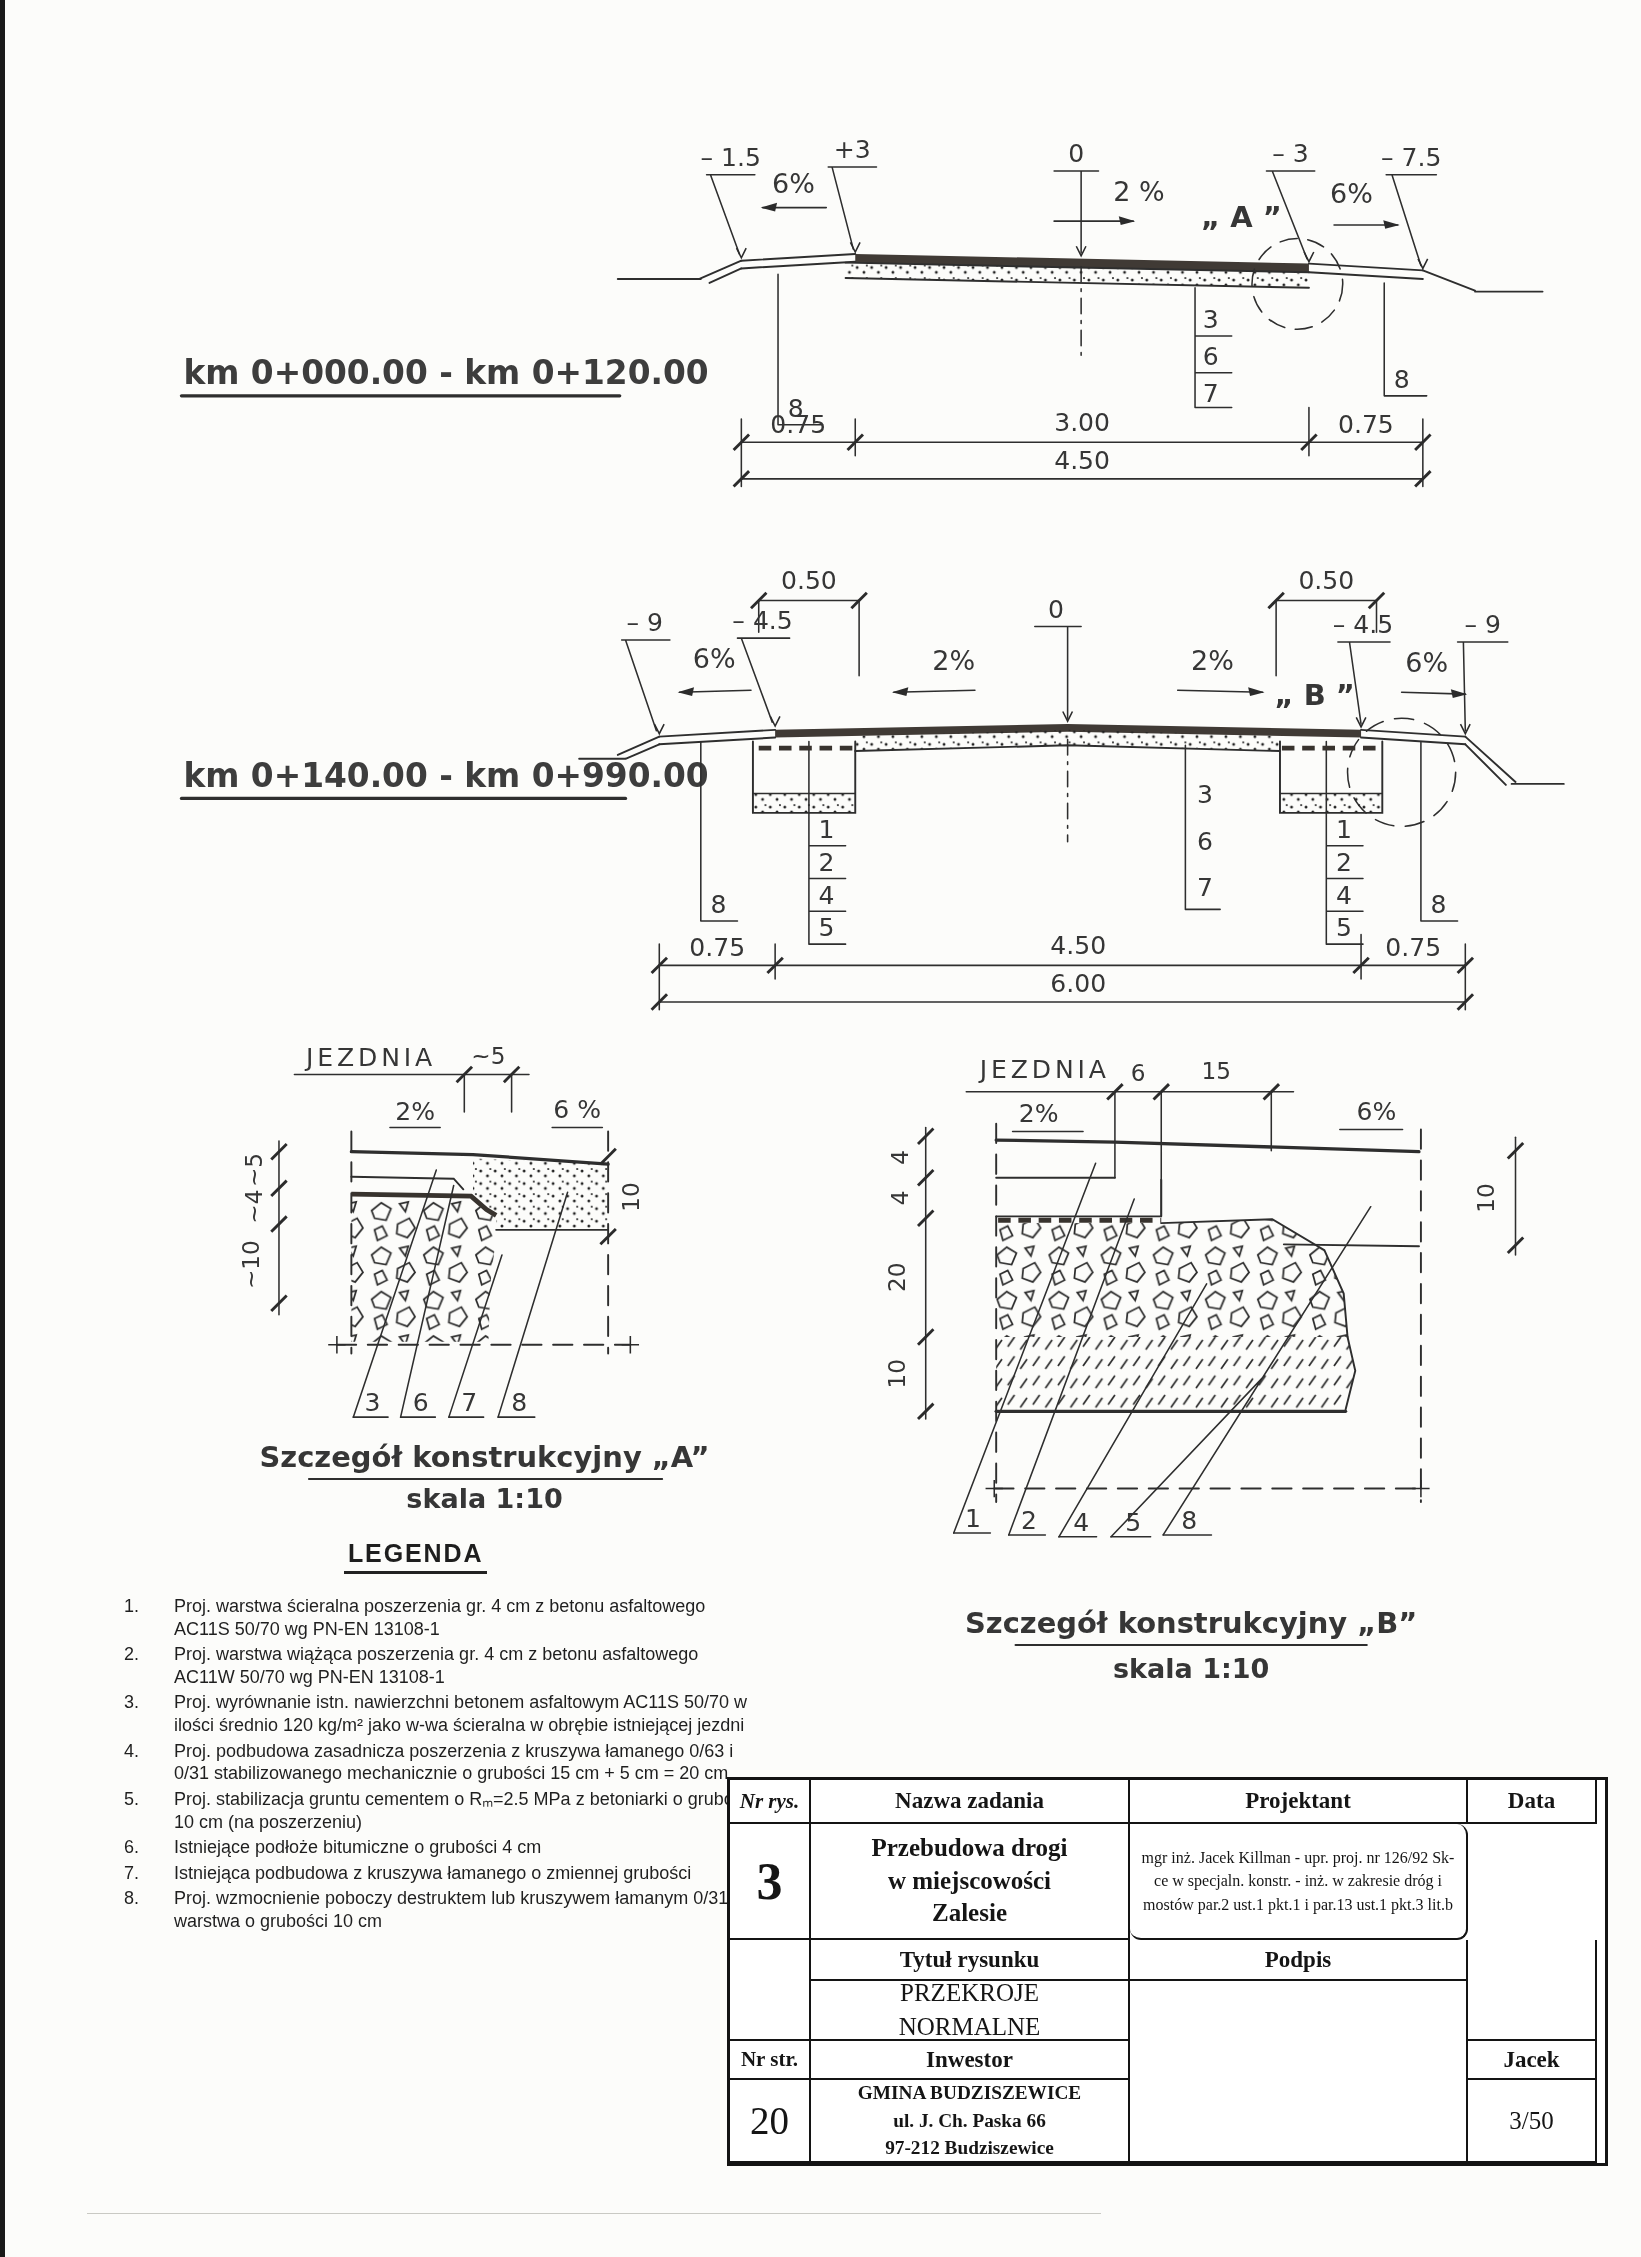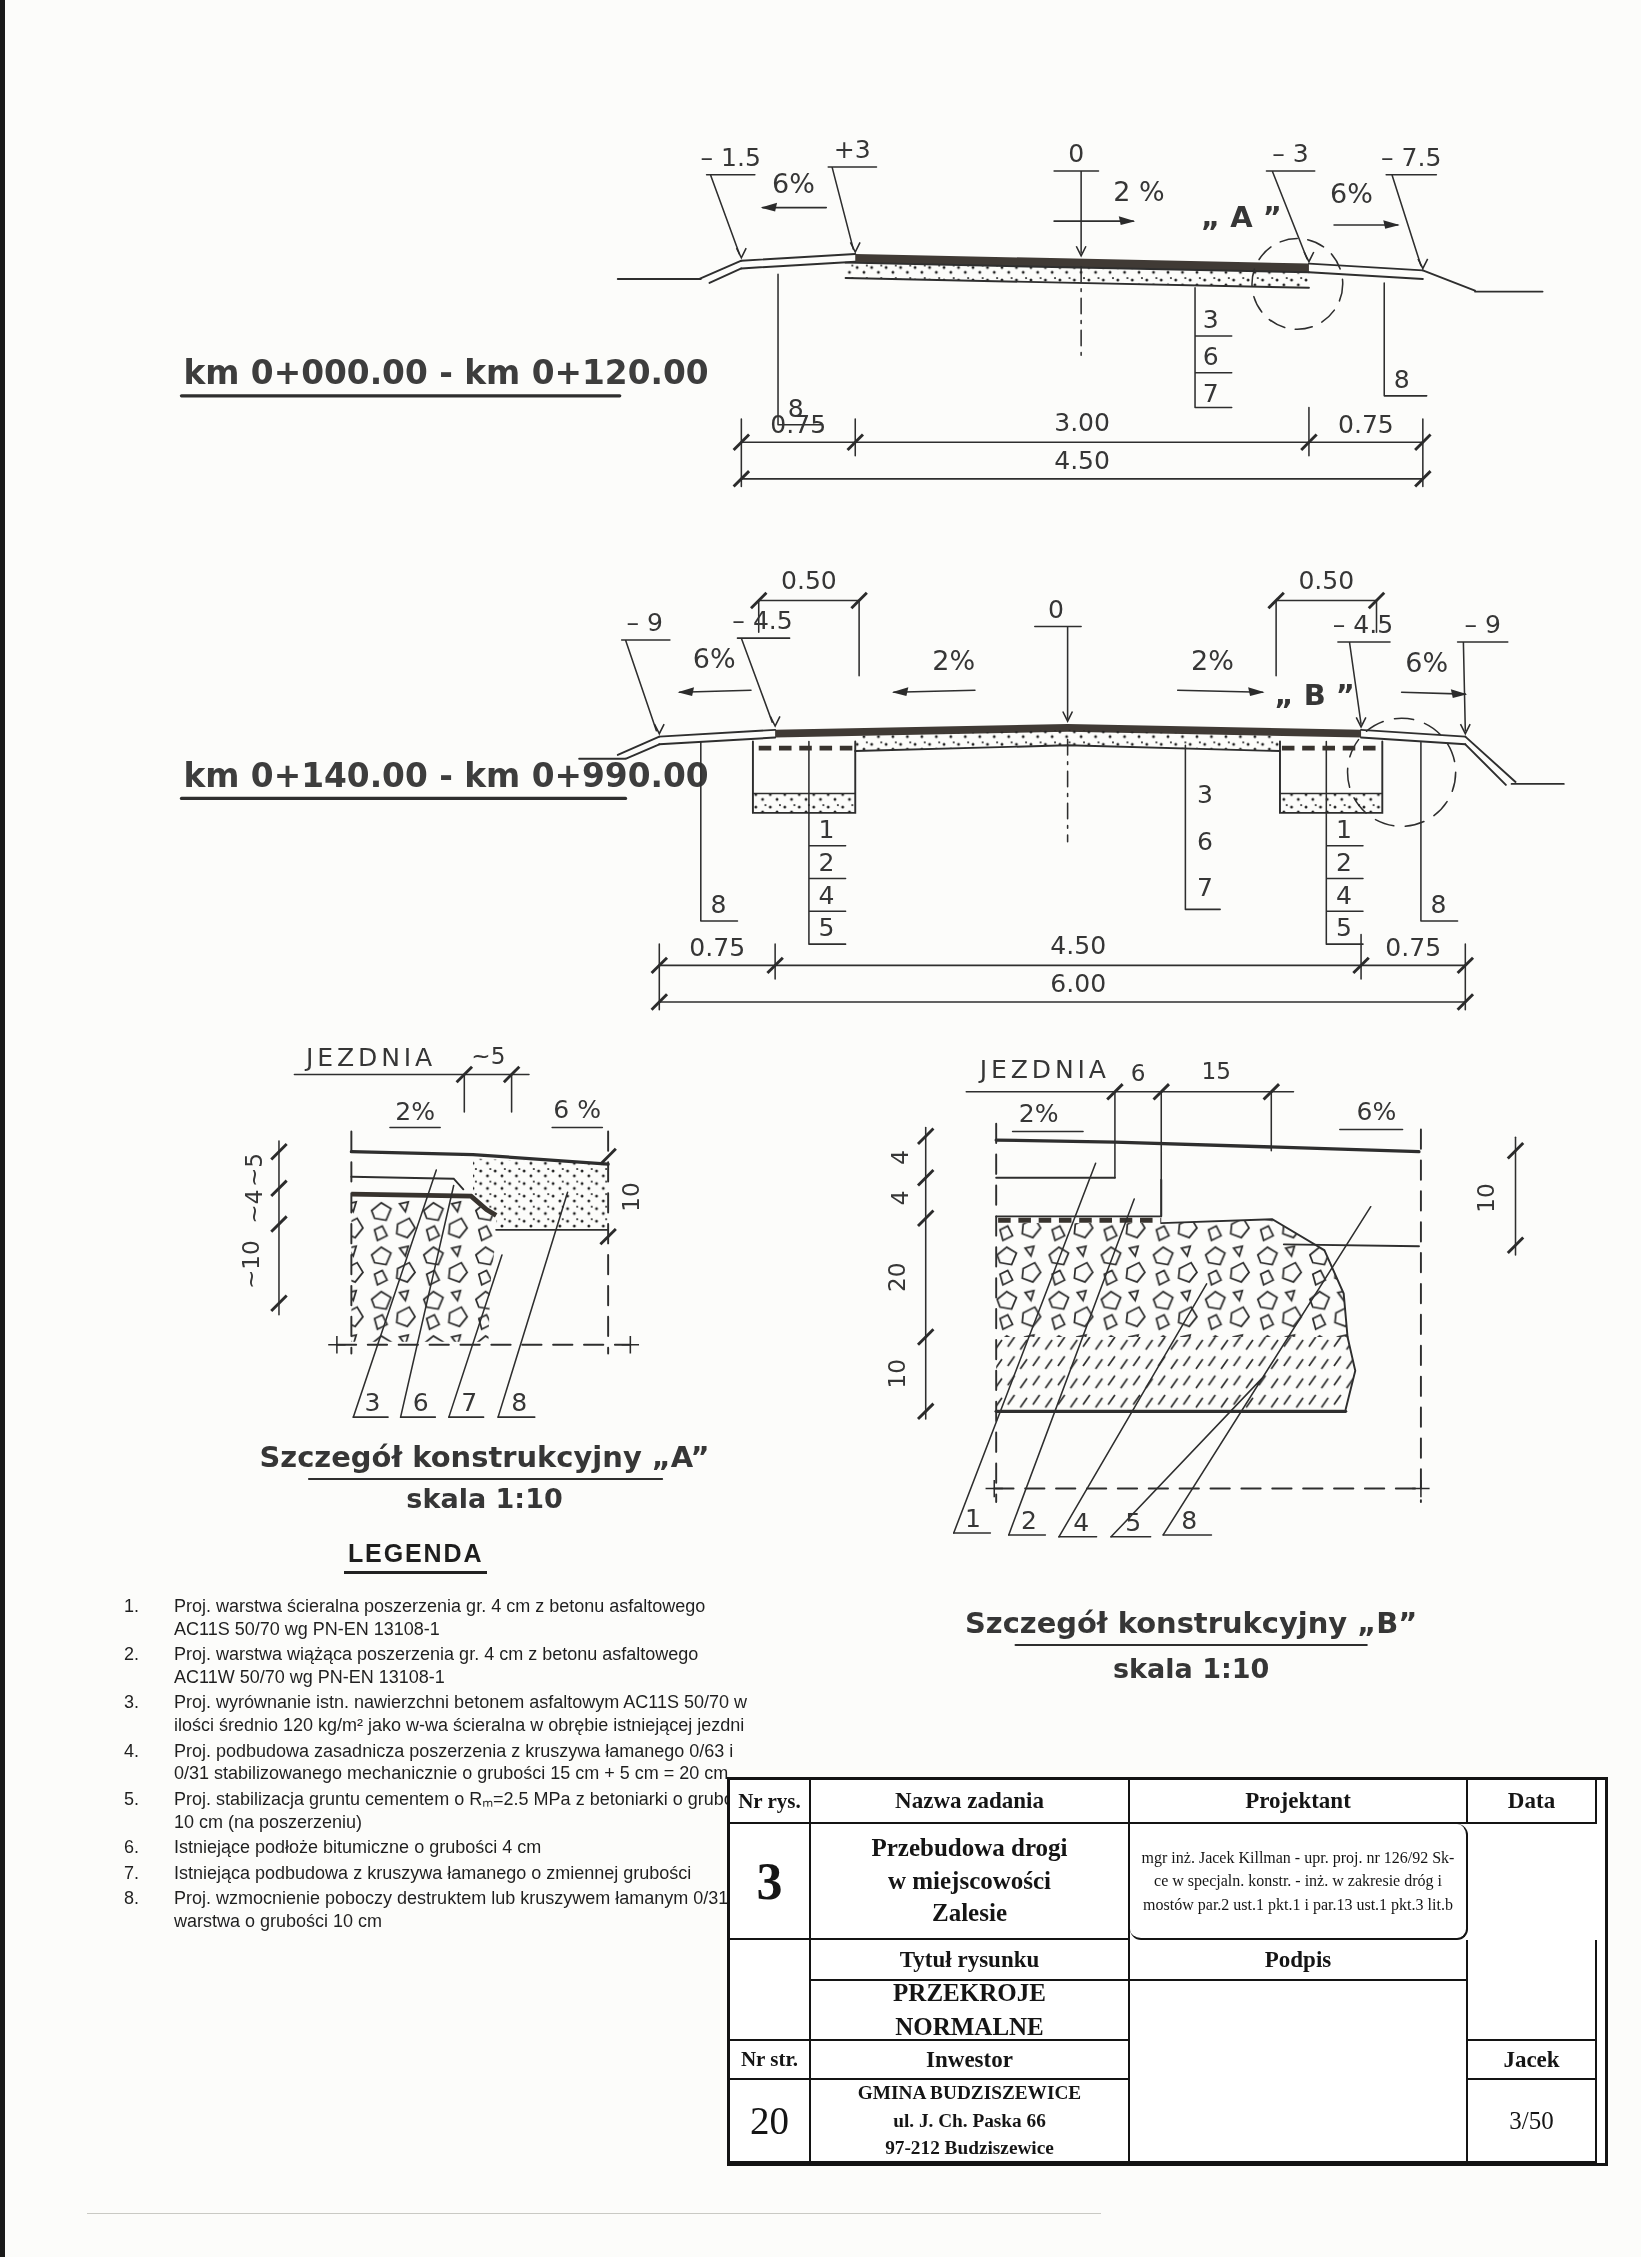--- a/index.html
+++ b/index.html
@@ -17,34 +17,34 @@
   .dashdot{stroke-dasharray:16 7 3 7;stroke-width:1.6;}
   .t24{font-size:24px;} .t26{font-size:26px;} .t28{font-size:28px;}
   .t30{font-size:30px;font-weight:bold;} .t34{font-size:34px;font-weight:bold;fill:#3d3d3d;}
   .tb-wrap{position:absolute;left:727px;top:1777px;width:875px;display:grid;
      grid-template-columns:81px 319px 338px 129px;
      grid-template-rows:44px 116px 41px 60px 39px 83px;
      grid-template-areas:"a1 a2 a3 a4" "b1 b2 b3 b4" "c1 c2 c3 c4" "c1 d2 e3 c4" "f1 f2 e3 f4" "g1 g2 e3 g4";
      border:3.9px solid #141414;background:#fff;font-family:"Liberation Serif",serif;color:#151515;}
   .tb-wrap>div{border-right:2.4px solid #141414;border-bottom:2.4px solid #141414;
      display:flex;align-items:center;justify-content:center;text-align:center;overflow:hidden;}
-  .a1{grid-area:a1;} .a2{grid-area:a2;} .a3{grid-area:a3;} .a4{grid-area:a4;border-right:none;}
+  .a1{grid-area:a1;font-style:italic;} .a2{grid-area:a2;} .a3{grid-area:a3;} .a4{grid-area:a4;border-right:none;}
   .b1{grid-area:b1;} .b2{grid-area:b2;} .b3{grid-area:b3;} .b4{grid-area:b4;border-right:none;}
   .c1{grid-area:c1;} .c2{grid-area:c2;} .c3{grid-area:c3;} .c4{grid-area:c4;border-right:none;}
   .d2{grid-area:d2;} .e3{grid-area:e3;border-bottom:none;}
   .f1{grid-area:f1;} .f2{grid-area:f2;} .f4{grid-area:f4;border-right:none;}
   .g1{grid-area:g1;border-bottom:none;} .g2{grid-area:g2;border-bottom:none;} .g4{grid-area:g4;border-right:none;border-bottom:none;}
   .hdr{font-weight:bold;font-size:23px;}
   .hdr-sm{font-weight:bold;font-size:21px;}
   .bignum{font-size:52px;font-weight:bold;}
   .mednum{font-size:39px;}
   .nazwa{font-weight:bold;font-size:25px;line-height:1.3;white-space:pre-line;}
   .proj{font-size:16px;line-height:1.45;padding:0 7.7px;border-radius:11px;}
   .data-cell{font-size:20px;line-height:1.3;padding:0 11.6px;}
-  .tytul{font-weight:bold;font-size:25px;line-height:1.35;white-space:pre-line;}
+  .tytul{font-weight:normal;font-size:25px;line-height:1.35;white-space:pre-line;}
   .inwestor{font-weight:bold;font-size:19.3px;line-height:1.45;white-space:pre-line;}
   .skala-val{font-size:25px;}
   .legend-title{position:absolute;left:344px;top:1539px;font-weight:bold;font-size:25px;
      letter-spacing:1.9px;border-bottom:3.4px solid #222;padding:0 3.9px 2.9px;color:#1e1e1e;}
   .legend{position:absolute;left:124px;top:1595px;width:633px;font-size:18px;line-height:1.26;color:#1f1f1f;}
   .legend-item{display:grid;grid-template-columns:50px 1fr;margin-bottom:2.9px;}
   .faint{position:absolute;left:87px;top:2213px;width:1014px;height:1px;background:#c9c9c4;}
 </style>
 </head>
 <body>

